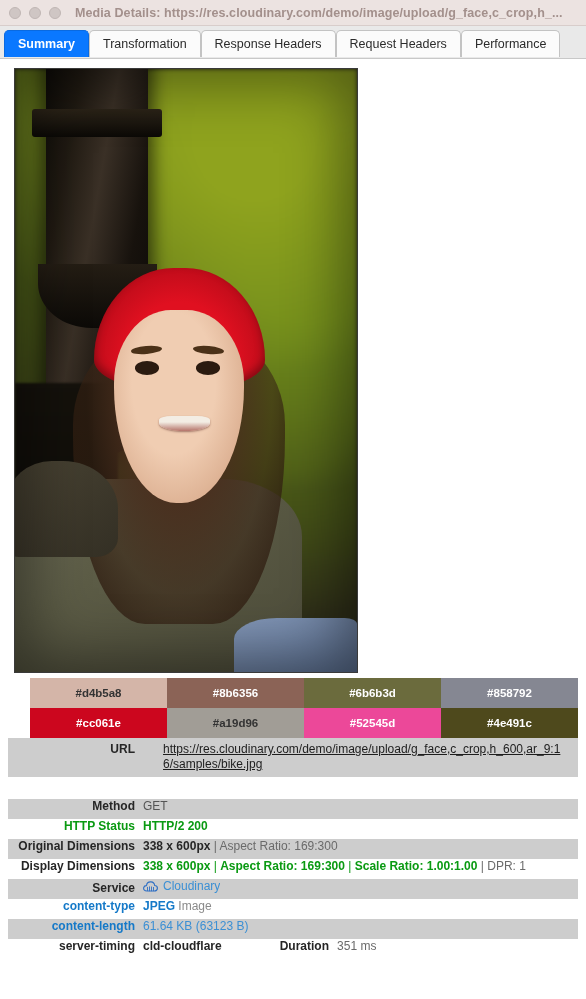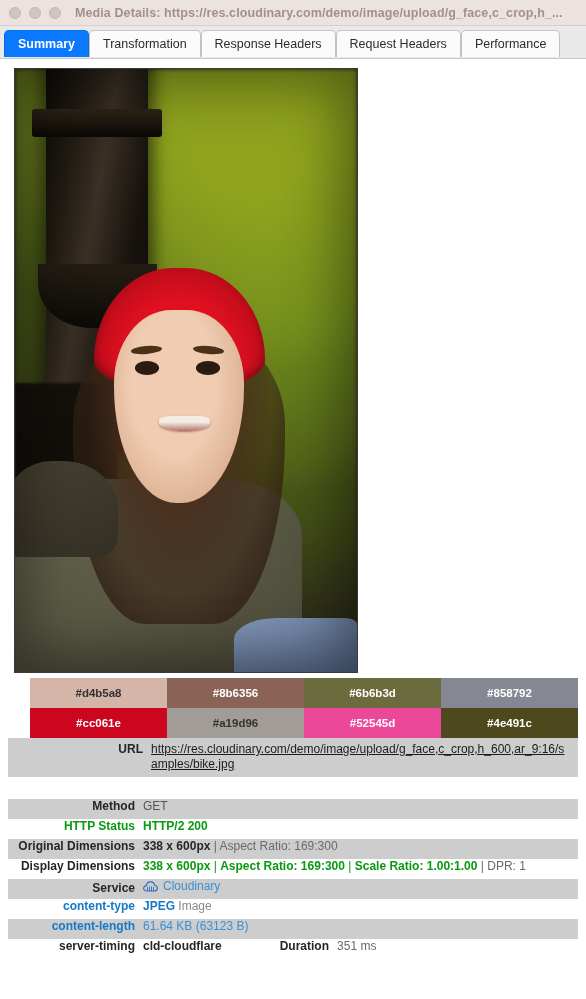--- a/index.html
+++ b/index.html
@@ -240,21 +240,22 @@
     font-family: "Liberation Sans", sans-serif;
   }
 
   
   .urlrow {
     margin: 0 0 0 8px;
     width: 570px;
     background: #cdcdcd;
     display: flex;
     align-items: flex-start;
-    padding: 4px 0 5px 8px;
+    padding: 4px 0 5px 0;
+    gap: 20px;
   }
   .urlrow .lbl {
     width: 135px;
     text-align: right;
     padding-right: 8px;
     font-size: 12px;
     font-weight: bold;
     color: #262626;
     flex: none;
     line-height: 15px;

